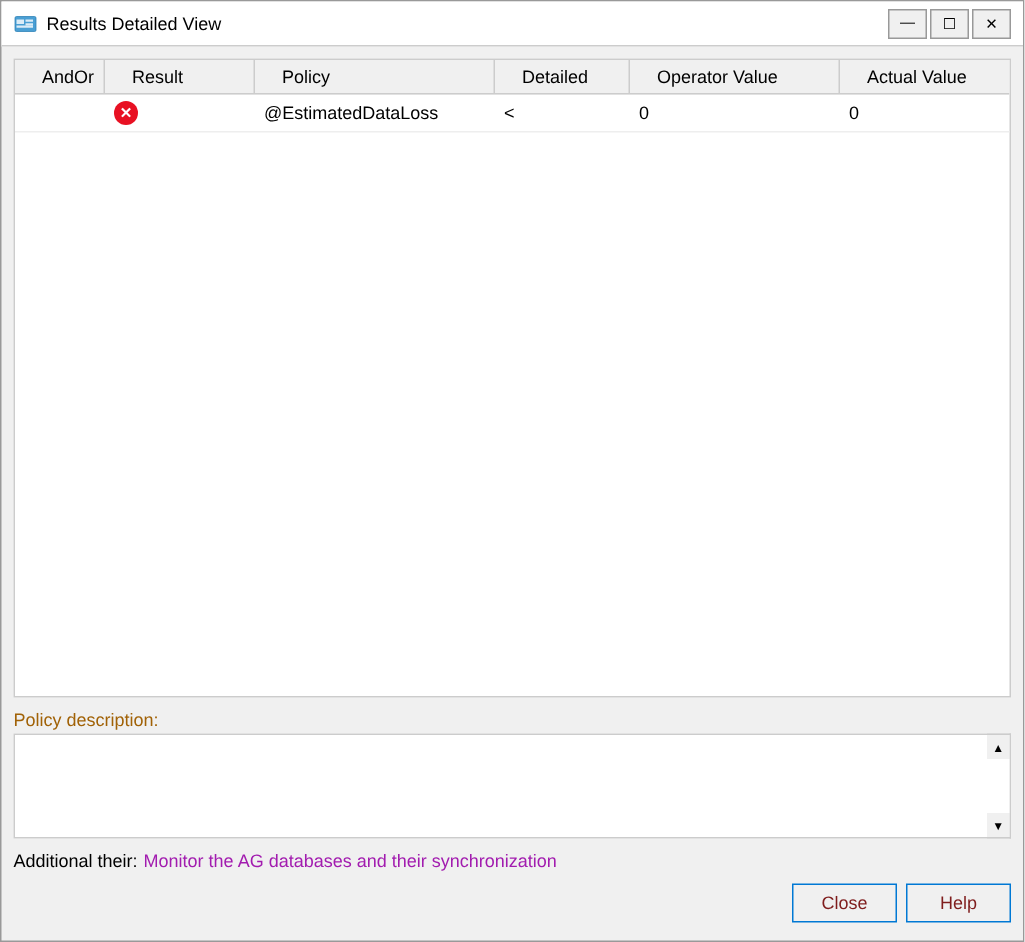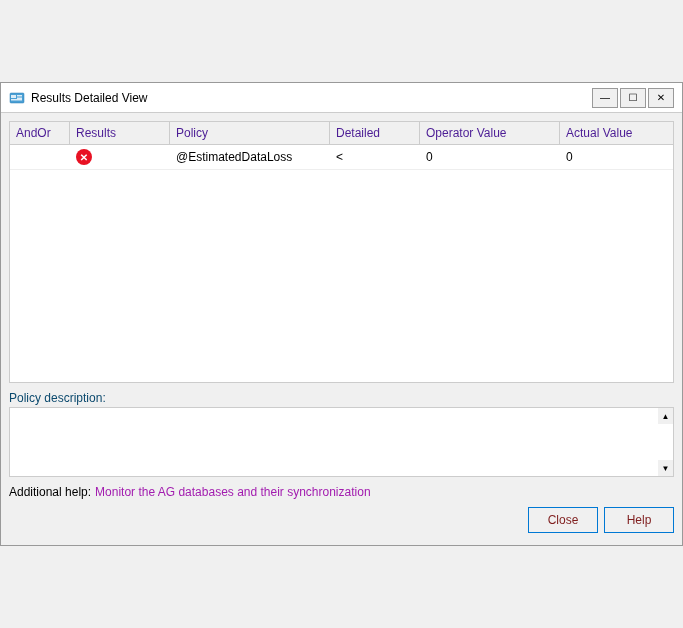--- a/index.html
+++ b/index.html
@@ -8,21 +8,21 @@
       font-size: 12px;
       background: #f0f0f0;
       display: flex;
       justify-content: center;
       align-items: center;
       width: 683px;
       height: 628px;
     }
     .window {
       width: 683px;
-      height: 464px;
+      height: 628px;
       background: #f0f0f0;
       border: 1px solid #999;
       display: flex;
       flex-direction: column;
     }
     .title-bar {
       background: #fff;
       display: flex;
       align-items: center;
       height: 30px;
@@ -75,22 +75,23 @@
     .table-header {
       display: grid;
       grid-template-columns: 60px 100px 160px 90px 140px 120px;
       background: #f0f0f0;
       border-bottom: 1px solid #ccc;
     }
     .table-header-cell {
       padding: 4px 6px;
       font-size: 12px;
       font-weight: normal;
-      color: #4c1d95;
+      color: #000000;
       border-right: 1px solid #ccc;
+      margin-left: 12px;
     }
     .table-header-cell:last-child {
       border-right: none;
     }
     .table-body {
       flex: 1;
       overflow-y: auto;
     }
     .table-row {
       display: grid;
@@ -114,21 +115,21 @@
       justify-content: center;
       color: #fff;
       font-size: 10px;
       font-weight: bold;
     }
     .policy-section {
       flex-shrink: 0;
     }
     .policy-label {
       font-size: 12px;
-      color: #0c4a6e;
+      color: #a16207;
       margin-bottom: 2px;
     }
     .policy-text-area {
       width: 100%;
       height: 70px;
       border: 1px solid #ccc;
       background: #fff;
       padding: 4px 6px;
       font-size: 12px;
       font-family: 'Segoe UI', Tahoma, Geneva, Verdana, sans-serif;
@@ -224,21 +225,21 @@
       <div class="title-bar-btn">☐</div>
       <div class="title-bar-btn close-btn">✕</div>
     </div>
   </div>
 
   <div class="content">
 
     <div class="table-area">
       <div class="table-header">
         <div class="table-header-cell">AndOr</div>
-        <div class="table-header-cell">Results</div>
+        <div class="table-header-cell">Result</div>
         <div class="table-header-cell">Policy</div>
         <div class="table-header-cell">Detailed</div>
         <div class="table-header-cell">Operator Value</div>
         <div class="table-header-cell">Actual Value</div>
       </div>
       <div class="table-body">
         <div class="table-row">
           <div class="table-cell"></div>
           <div class="table-cell">
             <div class="error-icon">✕</div>
@@ -257,21 +258,21 @@
         <textarea class="policy-text-area" readonly="" style=""></textarea>
         <div class="scrollbar-indicator">
           <div class="scroll-btn">▲</div>
           <div class="scroll-track"></div>
           <div class="scroll-btn">▼</div>
         </div>
       </div>
     </div>
 
     <div class="additional-help">
-      <span class="additional-help-label">Additional help:</span>
+      <span class="additional-help-label">Additional their:</span>
       <a class="help-link" href="#">Monitor the AG databases and their synchronization</a>
     </div>
 
     <div class="button-row">
       <button class="btn">Close</button>
       <button class="btn">Help</button>
     </div>
 
   </div>
 </div>

